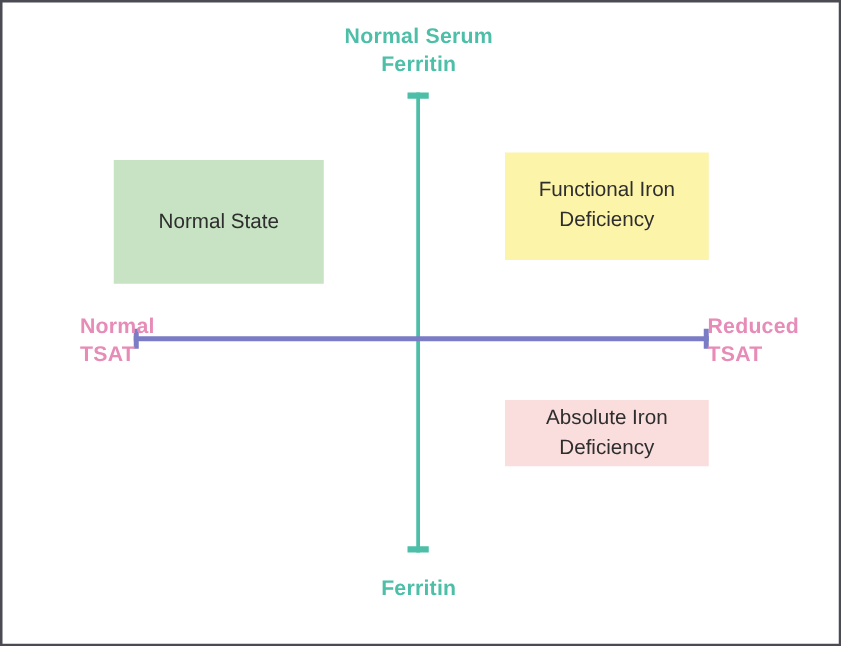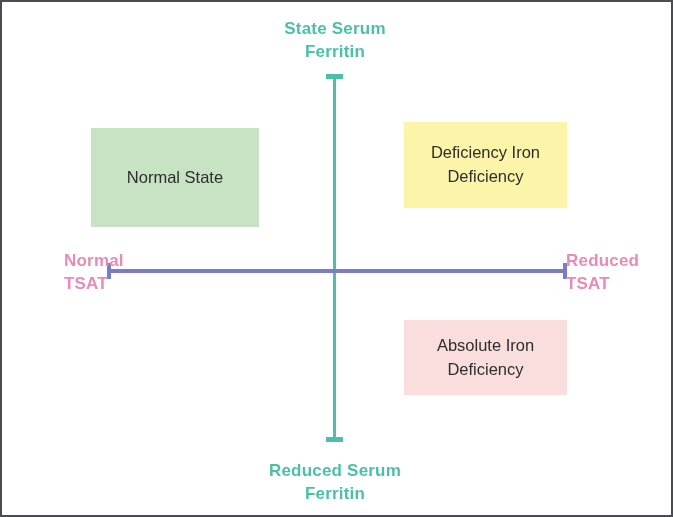--- a/index.html
+++ b/index.html
@@ -96,44 +96,43 @@
     width: 168px; height: 99px;
     background: #c7e3c3;
   }
   #box-functional-iron-deficiency {
     left: 402px; top: 120px;
     width: 163px; height: 86px;
     background: #fcf4a9;
   }
   #box-absolute-iron-deficiency {
     left: 402px; top: 318px;
-    width: 163px; height: 75px;
+    width: 163px; height: 53px;
     background: #fadddd;
   }
 </style>
 </head>
 <body>
 
 <div id="canvas">
 
   <div class="v-axis"></div>
   <div class="v-axis-cap top"></div>
   <div class="v-axis-cap bottom"></div>
 
   <div class="h-axis"></div>
   <div class="h-axis-cap left"></div>
   <div class="h-axis-cap right"></div>
 
   <div class="axis-label vertical-lbl" id="label-top">
-    <div>State Serum</div>
+    <div>Normal Serum</div>
     <div>Ferritin</div>
   </div>
 
   <div class="axis-label vertical-lbl" id="label-bottom">
-    <div>Reduced Serum</div>
     <div>Ferritin</div>
   </div>
 
   <div class="axis-label horizontal-lbl" id="label-left">
     <div>Normal</div>
     <div>TSAT</div>
   </div>
 
   <div class="axis-label horizontal-lbl" id="label-right">
     <div>Reduced</div>
@@ -141,21 +140,21 @@
   </div>
 
   <div class="quad-box" id="box-normal-state">
     <div>
       <div>Normal State</div>
     </div>
   </div>
 
   <div class="quad-box" id="box-functional-iron-deficiency">
     <div>
-      <div>Deficiency Iron</div>
+      <div>Functional Iron</div>
       <div>Deficiency</div>
     </div>
   </div>
 
   <div class="quad-box" id="box-absolute-iron-deficiency">
     <div>
       <div>Absolute Iron</div>
       <div>Deficiency</div>
     </div>
   </div>

